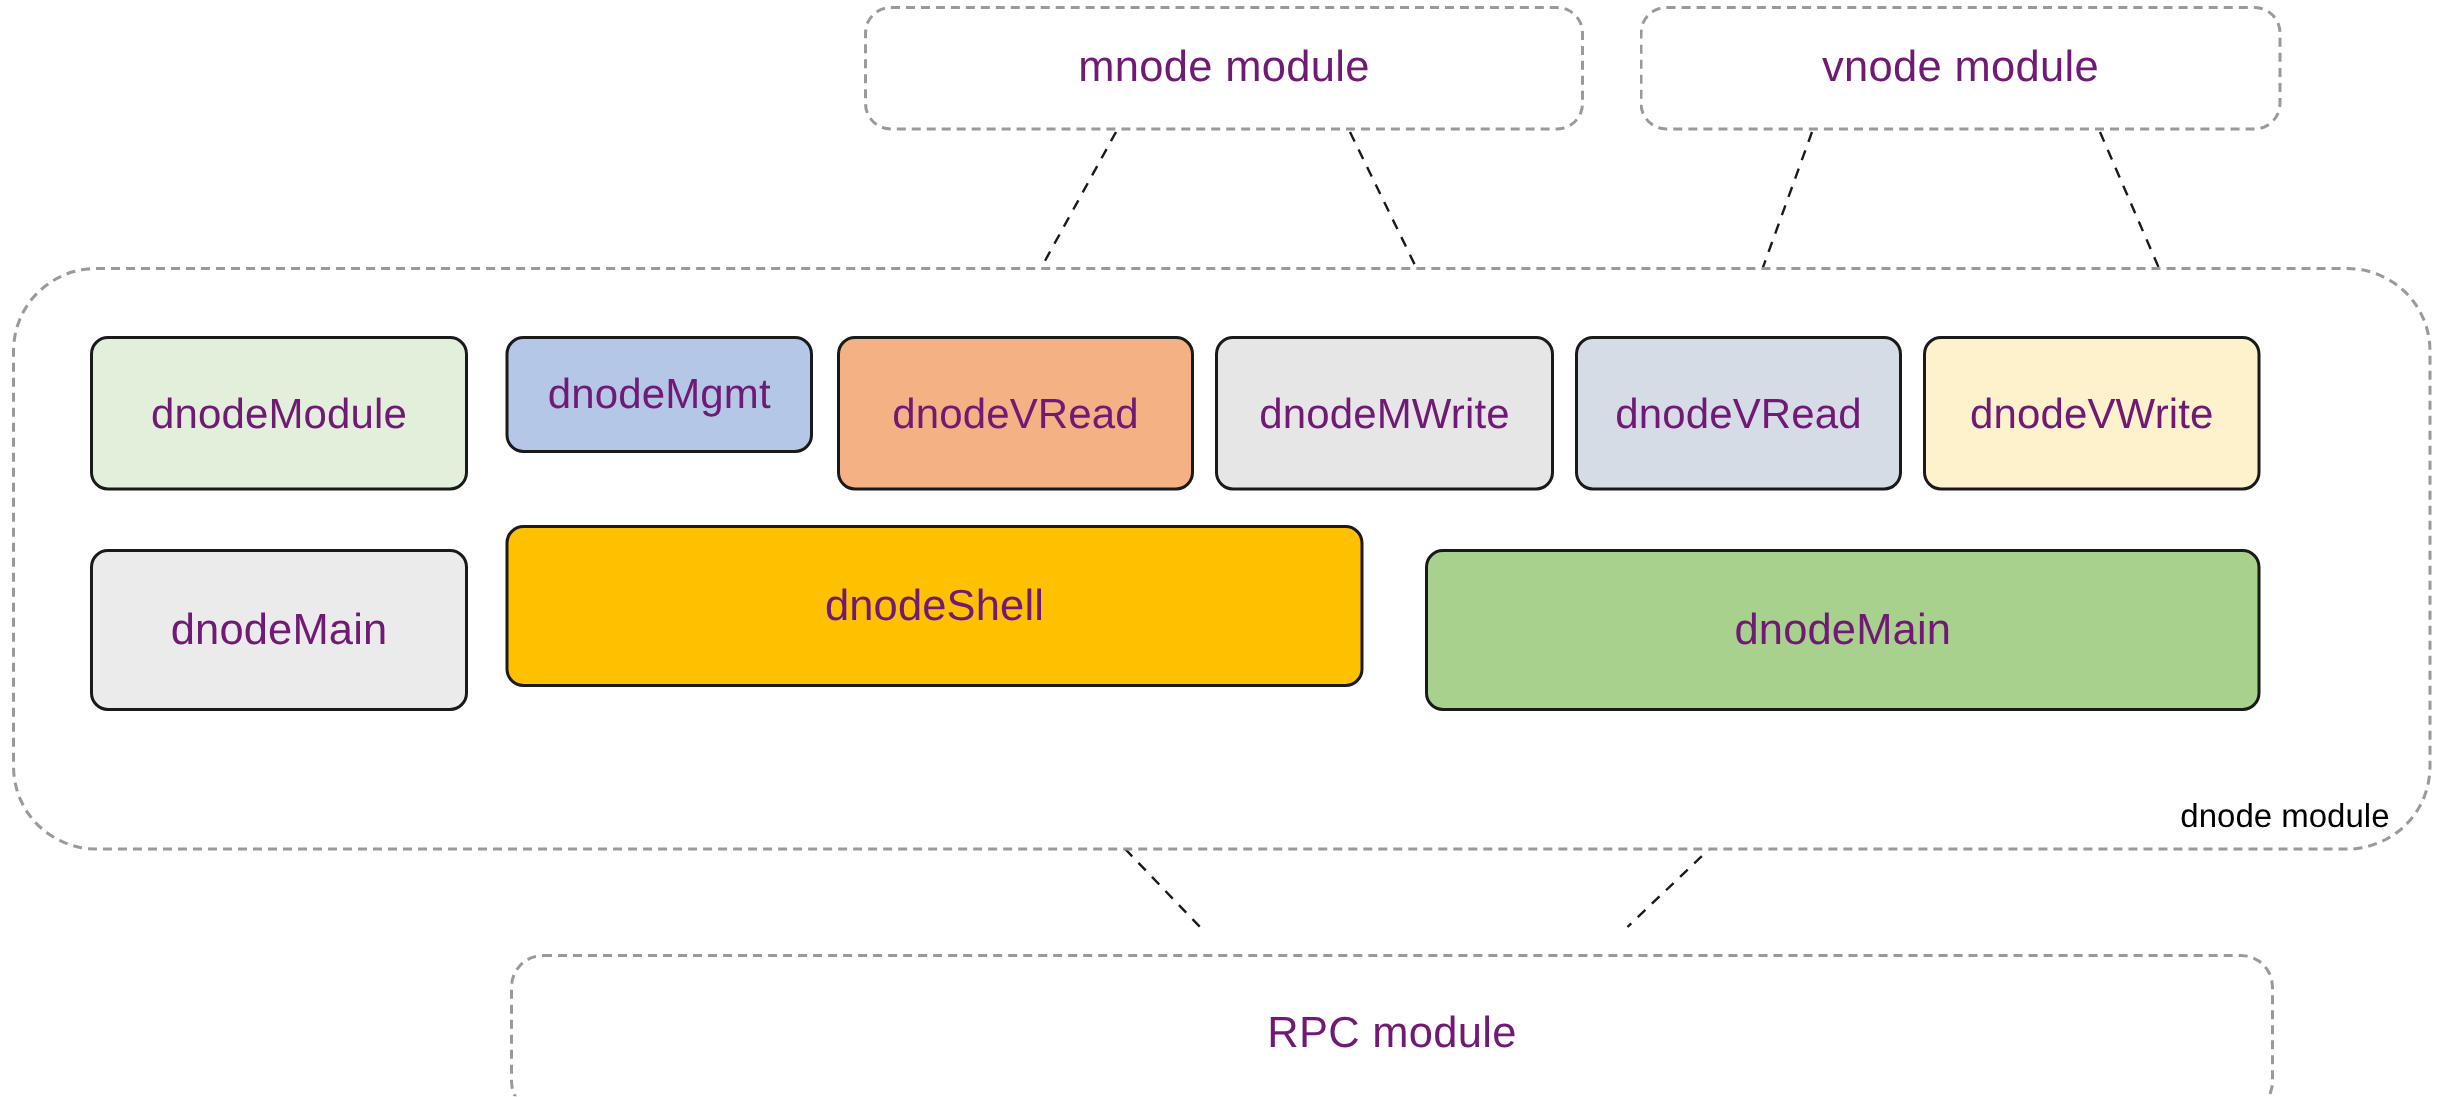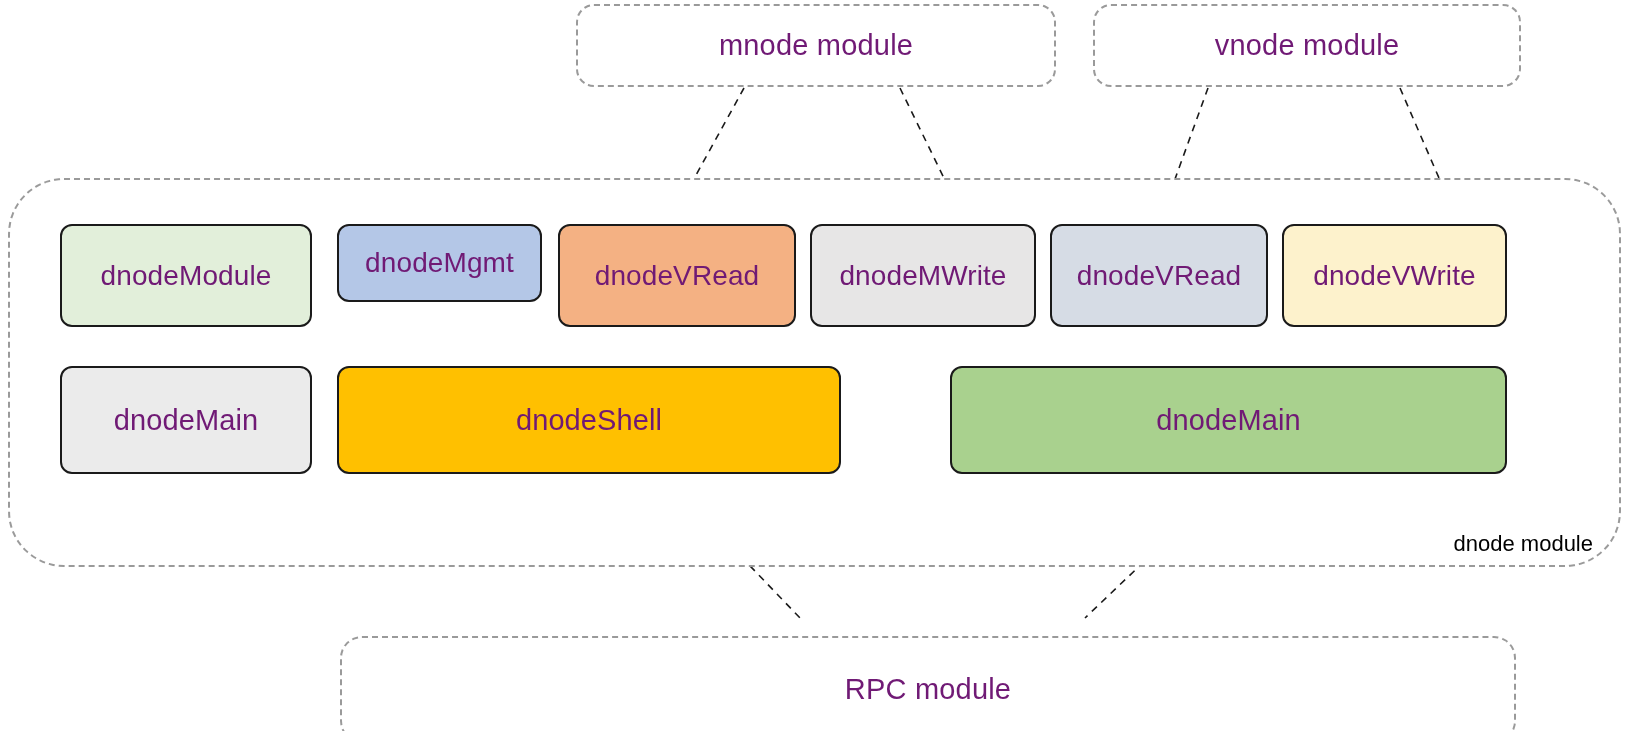--- a/index.html
+++ b/index.html
@@ -126,21 +126,21 @@
     </div>
 
     <div class="node-box big" style="left:50px; top:186px; width:252px; height:108px; background:#ebebeb;">
       <span class="node-label">dnodeMain</span>
     </div>
 
     <div class="node-box" style="left:1272px; top:44px; width:225px; height:103px; background:#fdf2cc;">
       <span class="node-label">dnodeVWrite</span>
     </div>
 
-    <div class="node-box big" style="left:327px; top:186px; width:504px; height:108px; background:#ffc000;">
+    <div class="node-box big" style="left:327px; top:170px; width:572px; height:108px; background:#ffc000;">
       <span class="node-label">dnodeShell</span>
     </div>
 
     <div class="node-box big" style="left:940px; top:186px; width:557px; height:108px; background:#a9d18e;">
       <span class="node-label">dnodeMain</span>
     </div>
 
     <div id="dnode-module-label">dnode module</div>
   </div>
 

